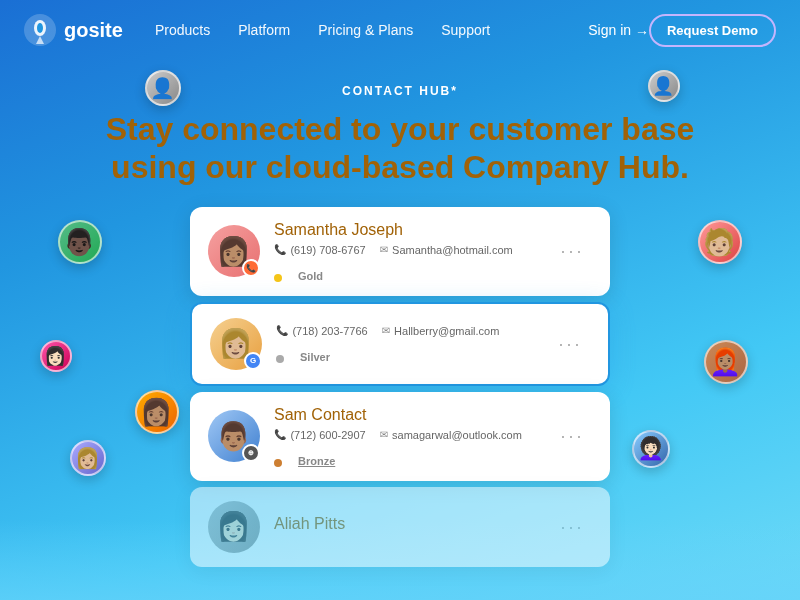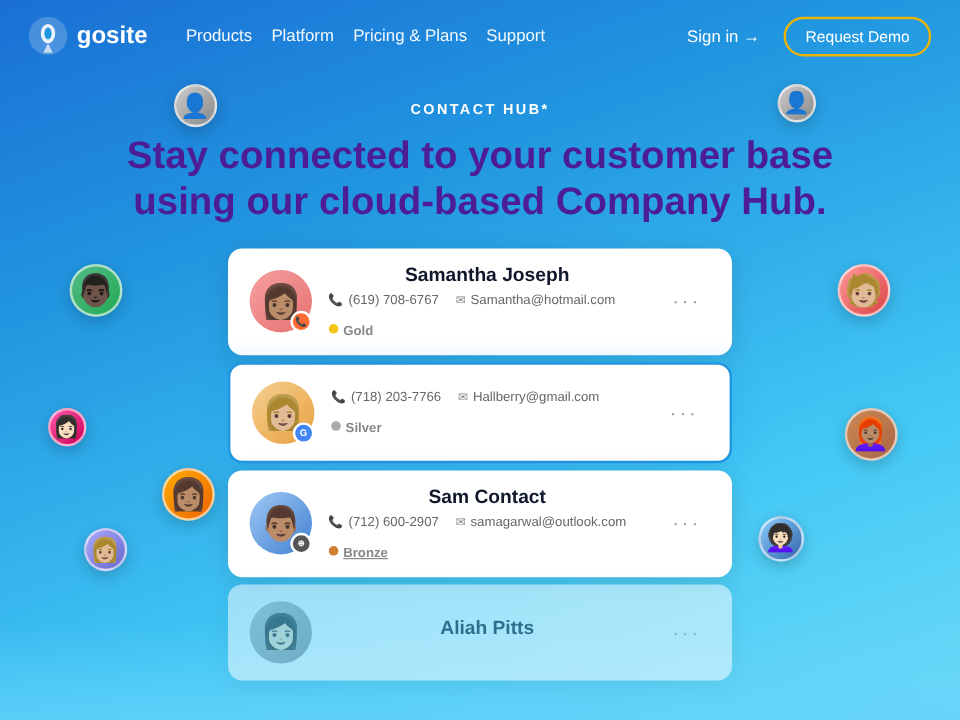--- a/index.html
+++ b/index.html
@@ -31,52 +31,51 @@
       width: 32px;
       height: 32px;
     }
     .logo-text {
       font-size: 20px;
       font-weight: 700;
       color: white;
     }
     .nav-links {
       display: flex;
-      gap: 16px;
+      gap: 28px;
       list-style: none;
       flex: 1;
     }
     .nav-links li a {
       color: white;
       text-decoration: none;
       font-size: 14px;
       opacity: 0.95;
     }
     .nav-right {
       display: flex;
       align-items: center;
-      gap: 20px;
       justify-content: flex-end;
     }
     .sign-in {
       color: white;
       font-size: 14px;
       text-decoration: none;
       display: flex;
       align-items: center;
       gap: 4px;
     }
     .request-demo-btn {
       background: transparent;
-      border: 2px solid #eab308;
+      border: 2px solid #c4b5fd;
       color: white;
       padding: 7px 16px;
       border-radius: 20px;
       font-size: 13px;
-      font-weight: 400;
+      font-weight: 700;
       cursor: pointer;
     }
 
     
     .hero {
       text-align: center;
       padding-top: 24px;
       position: relative;
       z-index: 5;
     }
@@ -84,21 +83,21 @@
       font-size: 12px;
       font-weight: 700;
       color: white;
       letter-spacing: 2px;
       text-transform: uppercase;
       margin-bottom: 12px;
     }
     .hero-title {
       font-size: 32px;
       font-weight: 800;
-      color: #4c1d95;
+      color: #a16207;
       line-height: 1.2;
       margin-bottom: 20px;
     }
     .get-started-btn {
       background: white;
       border: none;
       color: #2196e0;
       padding: 10px 24px;
       border-radius: 25px;
       font-size: 14px;
@@ -174,46 +173,45 @@
     }
     .badge-phone { background: #ff6b35; }
     .badge-google { background: #4285f4; font-size: 8px; color: white; }
     .badge-multi { background: #555; }
 
     .contact-info {
       flex: 1;
     }
     .contact-name {
       font-size: 16px;
-      font-weight: 700;
-      color: #0f172a;
+      font-weight: 400;
+      color: #a16207;
       margin-bottom: 5px;
-      text-align: center;
     }
     .contact-details {
       display: flex;
       gap: 14px;
       align-items: center;
       flex-wrap: wrap;
     }
     .detail-item {
       display: flex;
       align-items: center;
       gap: 4px;
       font-size: 11px;
       color: #666;
     }
     .detail-icon {
       font-size: 10px;
       color: #888;
     }
     .tier-badge {
       display: flex;
-      align-items: flex-start;
-      gap: 4px;
+      align-items: flex-end;
+      gap: 16px;
       font-size: 11px;
       font-weight: 600;
     }
     .tier-dot {
       width: 8px;
       height: 8px;
       border-radius: 50%;
     }
     .tier-gold .tier-dot { background: #f5c518; }
     .tier-gold span { color: #888; }

